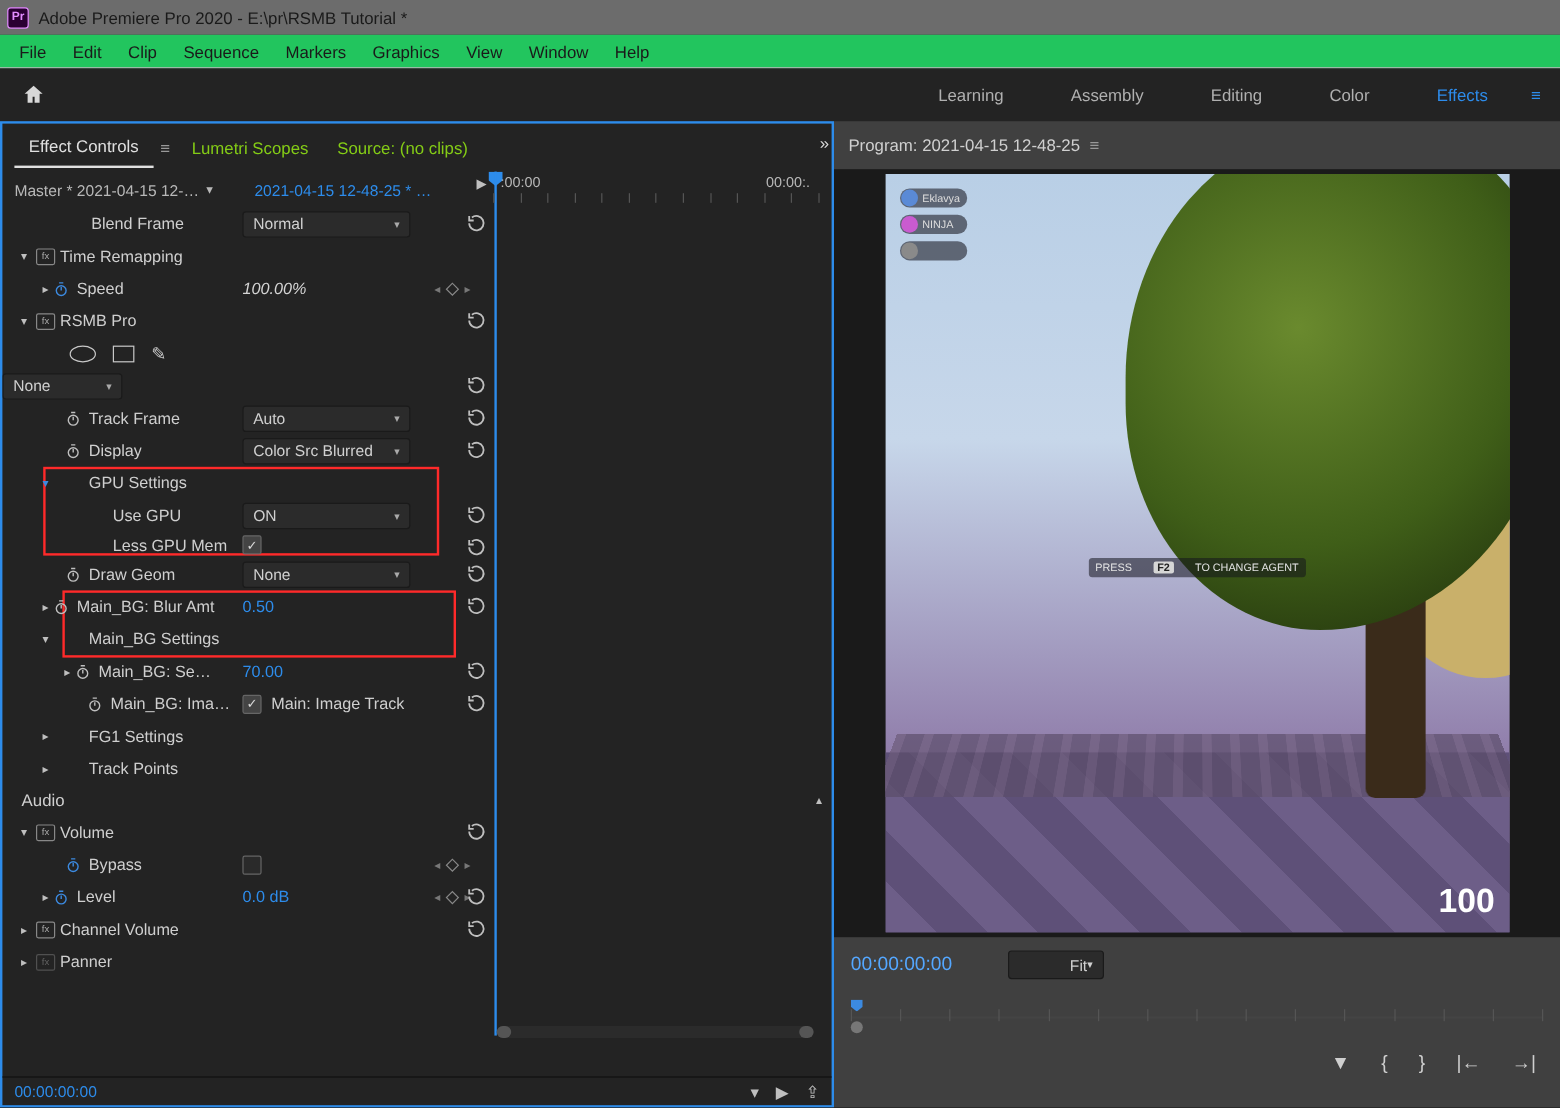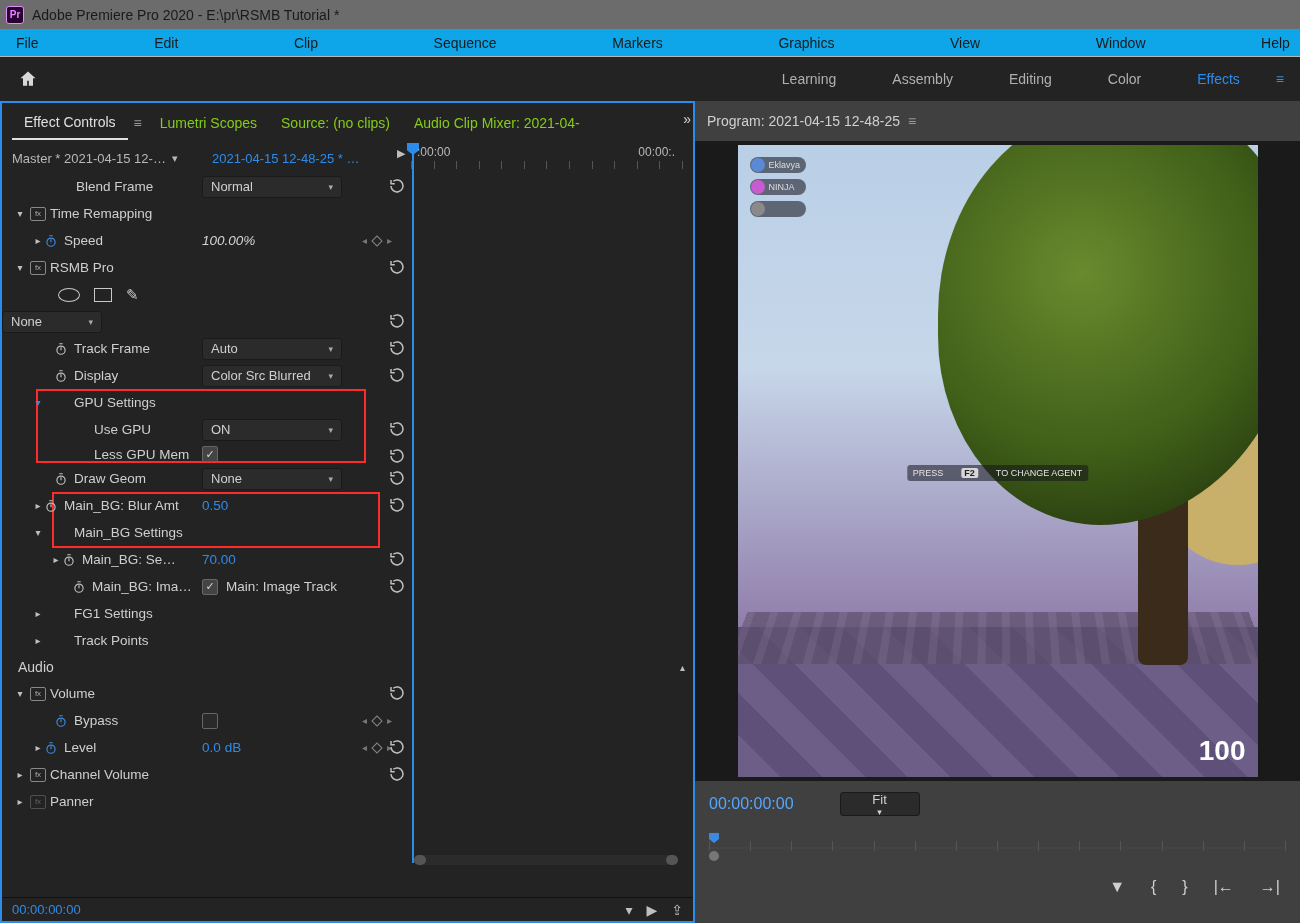--- a/index.html
+++ b/index.html
@@ -4,21 +4,21 @@
 <style>
 * { margin: 0; padding: 0; box-sizing: border-box; font-family: "Segoe UI", Arial, sans-serif; -webkit-user-select: none; user-select: none; }
 html, body { width: 1300px; height: 923px; overflow: hidden; background: #232323; color: #c8c8c8; font-size: 14px; }
 
 
 .titlebar { height: 29px; background: #6c6c6c; display: flex; align-items: center; padding-left: 6px; gap: 8px; }
 .pr-logo { width: 18px; height: 18px; background: #2a0033; border: 1px solid #e38cff; color: #e38cff; font-size: 10px; font-weight: 700; display: flex; align-items: center; justify-content: center; border-radius: 3px; }
 .titlebar span { color: #1a1a1a; font-size: 14px; }
 
 
-.menubar { height: 28px; background: #0ea5e9; display: flex; align-items: center; gap: 2px; padding-left: 6px; border-bottom: 1px solid #b8b8b8; justify-content: space-between; }
+.menubar { height: 28px; background: #22c55e; display: flex; align-items: center; gap: 2px; padding-left: 6px; border-bottom: 1px solid #b8b8b8; }
 .menubar .item { padding: 4px 10px; color: #1a1a1a; font-size: 14px; }
 
 
 .ws-row { height: 44px; background: #232323; display: flex; align-items: center; padding-left: 12px; }
 .home-btn { width: 32px; height: 32px; display: flex; align-items: center; justify-content: center; }
 .ws-tabs { margin-left: auto; display: flex; align-items: center; padding-right: 8px; }
 .ws-tab { padding: 10px 28px; color: #b0b0b0; font-size: 14px; }
 .ws-tab.active { color: #2d8ceb; }
 .ws-menu { color: #2d8ceb; padding: 8px; font-weight: 700; }
 
@@ -99,21 +99,21 @@
 .floor { position: absolute; left: 0; right: 0; bottom: 0; height: 150px; background: repeating-linear-gradient(45deg,#6d5e88 0 30px,#5e5078 30px 60px); }
 .hud-left { position: absolute; top: 12px; left: 12px; display: flex; flex-direction: column; gap: 6px; }
 .hud-pill { display: flex; align-items: center; gap: 4px; background: rgba(30,30,40,.6); border-radius: 10px; padding: 1px 6px 1px 1px; font-size: 9px; color: #ddd; }
 .hud-pill .av { width: 14px; height: 14px; border-radius: 50%; }
 .hud-center { position: absolute; top: 320px; left: 50%; transform: translateX(-50%); background: rgba(20,20,30,.55); color: #e4e4e4; font-size: 9px; padding: 3px 6px; border-radius: 3px; display: flex; align-items: center; gap: 18px; }
 .hud-center .key { background: #d6d6d6; color: #222; padding: 0 3px; border-radius: 2px; font-weight: 700; }
 .hud-br { position: absolute; right: 12px; bottom: 10px; color: #fff; font-weight: 700; font-size: 28px; }
 
 .prog-ctrl { height: 46px; display: flex; align-items: center; padding: 0 14px; gap: 16px; }
 .prog-ctrl .tc { color: #54a7ff; font-size: 16px; font-weight: 500; }
-.zoom-dd { margin-left: 30px; width: 80px; height: 24px; background: #2b2b2b; border: 1px solid #1a1a1a; border-radius: 3px; display: flex; align-items: center; justify-content: center; padding: 0 8px; color: #d0d0d0; font-size: 13px; flex-direction: column; }
+.zoom-dd { margin-left: 30px; width: 80px; height: 24px; background: #2b2b2b; border: 1px solid #1a1a1a; border-radius: 3px; display: flex; align-items: center; justify-content: flex-end; padding: 0 8px; color: #d0d0d0; font-size: 13px; }
 
 .prog-track { height: 40px; position: relative; padding: 0 14px; }
 .prog-track .bar { position: absolute; left: 14px; right: 14px; top: 20px; height: 2px; background: #444; }
 .prog-track .ticks { position: absolute; left: 14px; right: 14px; top: 14px; height: 12px; display: flex; justify-content: space-between; }
 .prog-track .ticks i { width: 1px; height: 10px; background: #555; }
 .prog-track .ph { position: absolute; left: 14px; top: 6px; width: 10px; height: 10px; background: #3c8ae0; clip-path: polygon(0 0,100% 0,100% 60%,50% 100%,0 60%); }
 .prog-track .knob { position: absolute; left: 14px; top: 24px; width: 10px; height: 10px; background: #777; border-radius: 50%; }
 
 .prog-btns { height: 40px; display: flex; align-items: center; justify-content: flex-end; gap: 26px; padding-right: 20px; color: #cfcfcf; }
 .prog-btns .b { font-size: 16px; }
@@ -155,21 +155,20 @@
 </div>
 
 <div class="main">
 
   <div class="left">
     <div class="panel-tabs">
       <div class="ptab active">Effect Controls</div>
       <div class="pt-menu">≡</div>
       <div class="ptab">Lumetri Scopes</div>
       <div class="ptab">Source: (no clips)</div>
-      <div class="ptab">Audio Clip Mixer: 2021-04-</div>
       <div class="chevrons">»</div>
     </div>
 
     <div class="clip-head">
       <div class="master">
         <span>Master * 2021-04-15 12-…</span>
         <span class="chev">▾</span>
       </div>
       <div class="seq">2021-04-15 12-48-25 * …</div>
       <div class="mini-tl">

